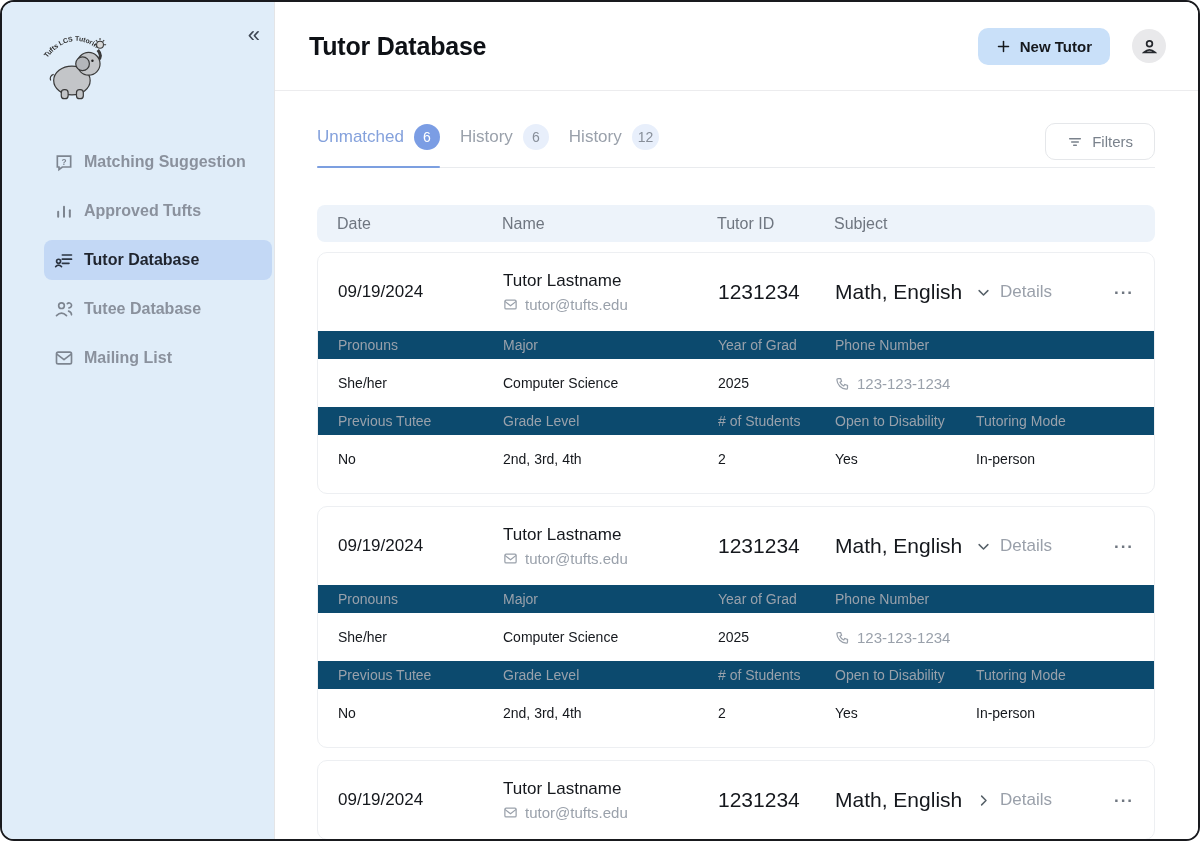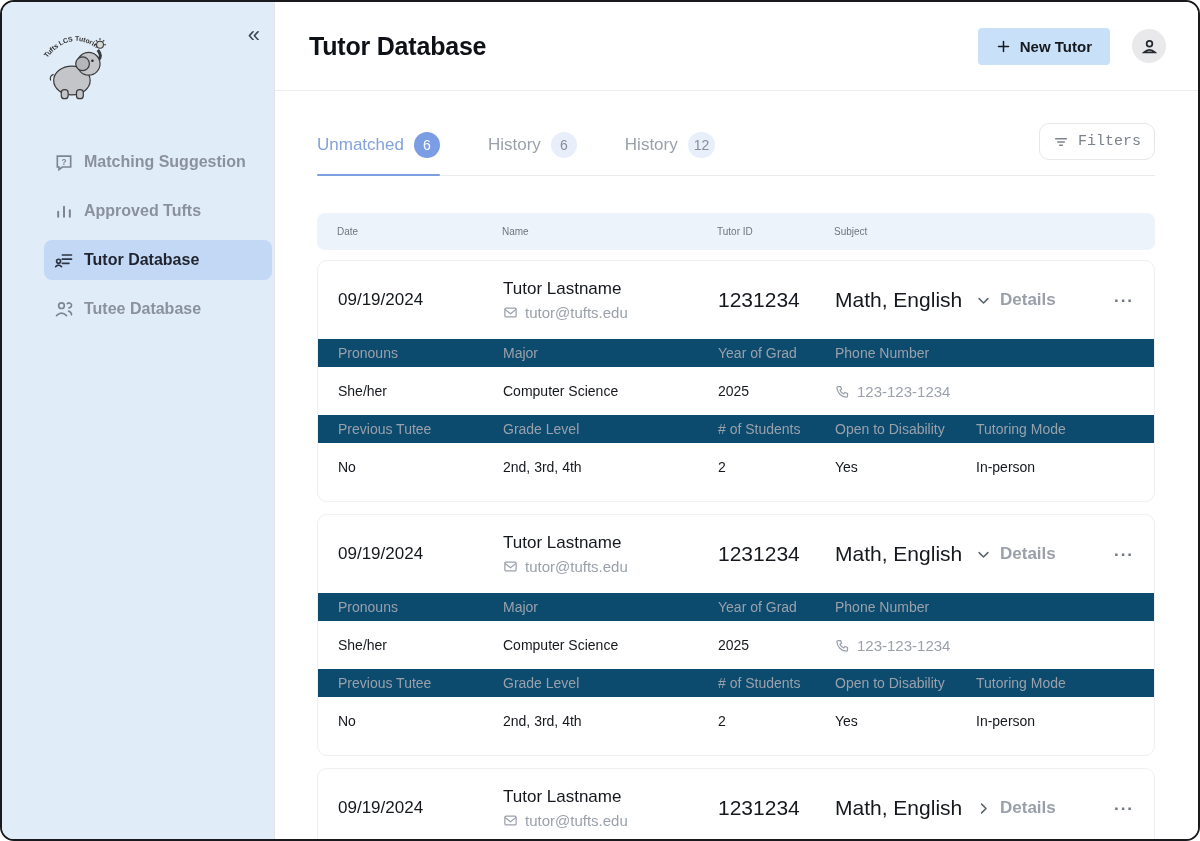--- a/index.html
+++ b/index.html
@@ -46,71 +46,71 @@
   .topbar {
     height: 89px; flex: 0 0 89px;
     display: flex; align-items: center; justify-content: space-between;
     padding: 0 32px 0 34px;
     border-bottom: 1px solid #ECECEE;
   }
   .page-title { font-size: 25px; font-weight: 700; color: #0E1116; letter-spacing: -0.2px; }
   .topbar-right { display: flex; align-items: center; gap: 22px; }
   .new-tutor-btn {
     display: flex; align-items: center; gap: 9px;
-    background: #C9E0F9; border: none; border-radius: 4px;
+    background: #C9E0F9; border: none; border-radius: 10px;
     padding: 10px 18px; font-size: 15px; font-weight: 600; color: #15181D;
     font-family: inherit; cursor: pointer;
   }
   .avatar {
     width: 34px; height: 34px; border-radius: 50%;
     background: #E9E9EB; display: flex; align-items: center; justify-content: center;
     cursor: pointer;
   }
 
   .content { padding: 32px 43px 0 42px; flex: 1; min-height: 0; }
 
   
   .tabsbar { display: flex; align-items: flex-end; justify-content: space-between; border-bottom: 1px solid #E9EBEE; }
-  .tabs { display: flex; gap: 48px; }
+  .tabs { display: flex; gap: 20px; }
   .tab { position: relative; display: flex; align-items: center; gap: 10px; padding-bottom: 17px; font-size: 17px; color: #9AA1AB; cursor: pointer; }
   .tab.active { color: #84A1DC; }
   .tab.active::after { content: ""; position: absolute; left: 0; right: 0; bottom: -1px; height: 2px; background: #7C9FE0; border-radius: 2px; }
   .badge {
     min-width: 26px; height: 26px; padding: 0 6px;
     border-radius: 13px; display: flex; align-items: center; justify-content: center;
     font-size: 14px; background: #E8EFFB; color: #878E99;
   }
   .tab.active .badge { background: #7B9DE4; color: #ffffff; }
   .filters-btn {
     display: flex; align-items: center; gap: 9px;
     background: #fff; border: 1px solid #E5E7EA; border-radius: 10px;
-    padding: 9px 13px; margin-bottom: 15px;
-    font-size: 15px; color: #7A828C; font-family: Liberation Mono, monospace; cursor: pointer;
+    padding: 9px 21px; margin-bottom: 7px;
+    font-size: 15px; color: #7A828C; font-family: Liberation Sans, sans-serif; cursor: pointer;
   }
 
   
   .row-grid { display: grid; grid-template-columns: 165px 215px 117px 141px 1fr 36px; align-items: center; padding: 0 20px; }
 
   .table-head {
     margin-top: 37px; height: 37px;
     background: #EDF3FA; border-radius: 8px;
-    font-size: 10px; color: #6F7680;
+    font-size: 16px; color: #6F7680;
   }
 
   .cards { margin-top: 10px; display: flex; flex-direction: column; gap: 12px; justify-content: space-between; }
   .card { border: 1px solid #EDEFF2; border-radius: 10px; background: #fff; overflow: hidden; padding-bottom: 10px; }
   .card.collapsed { padding-bottom: 0; }
 
   .card-main { height: 78px; }
   .cell-date { font-size: 17px; font-weight: 500; color: #15181D; }
   .name-block { display: flex; flex-direction: column; gap: 5px; }
   .name { font-size: 17px; font-weight: 400; color: #15181D; }
   .email { display: flex; align-items: center; gap: 7px; font-size: 15px; color: #9AA1AB; }
   .cell-id, .cell-subject { font-size: 21px; font-weight: 500; color: #15181D; }
-  .details-toggle { display: flex; align-items: center; gap: 9px; font-size: 17px; color: #9AA0AA; cursor: pointer; font-weight: bold; }
+  .details-toggle { display: flex; align-items: center; gap: 9px; font-size: 17px; color: #9AA0AA; cursor: pointer; }
   .more-btn { font-size: 17px; font-weight: 700; color: #6F7680; letter-spacing: 1px; text-align: right; cursor: pointer; line-height: 1; }
 
   .label-row { height: 28px; background: #0c4a6e; font-size: 14px; color: #99A1AB; }
   .value-row { height: 48px; font-size: 14px; color: #15181D; }
   .phone { display: flex; align-items: center; gap: 7px; font-size: 15px; color: #9AA1AB; }
 
   .icon-gray { color: #7D8590; }
   .icon-dark { color: #2B3442; }
 </style>
 </head>
@@ -175,20 +175,27 @@
         <span>Tutor Database</span>
       </div>
       <div class="nav-item">
         <svg class="icon-gray" width="20" height="20" viewBox="0 0 24 24" fill="none" stroke="currentColor" stroke-width="2" stroke-linecap="round">
           <circle cx="9" cy="8" r="3.4"></circle>
             <path d="M3 20 q 6 -6 12 0"></path>
             <path d="M16 5.5 a3 3 0 1 1 2 5.2"></path>
             <path d="M17.5 14.5 q 3.5 1 3.5 4.5"></path>
         </svg>
         <span>Tutee Database</span>
+      </div>
+      <div class="nav-item">
+        <svg class="icon-gray" width="20" height="20" viewBox="0 0 24 24" fill="none" stroke="currentColor" stroke-width="2" stroke-linejoin="round">
+          <rect x="3" y="5" width="18" height="14" rx="2"></rect>
+            <path d="M3 7 l9 7 9-7"></path>
+        </svg>
+        <span>Mailing List</span>
       </div>
     </nav>
   </aside>
 
   <main class="main">
 
     <div class="topbar">
       <h1 class="page-title">Tutor Database</h1>
       <div class="topbar-right">
         <button class="new-tutor-btn">

